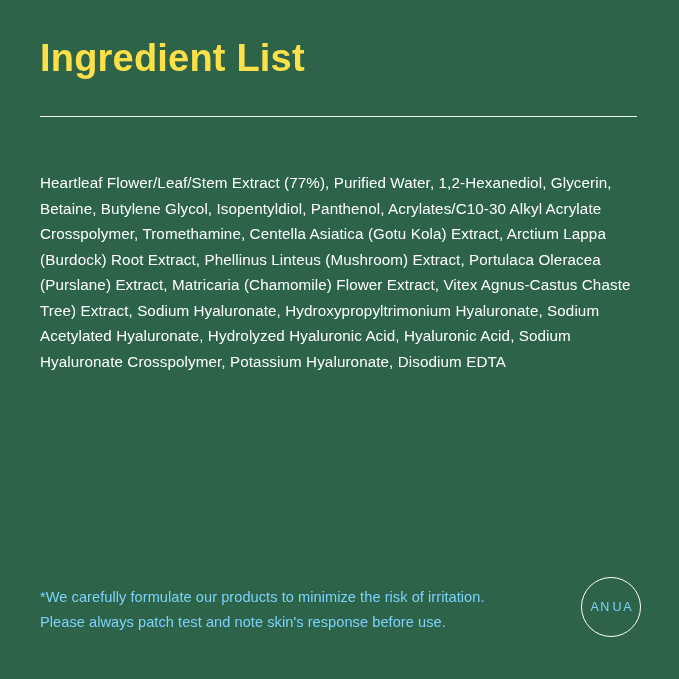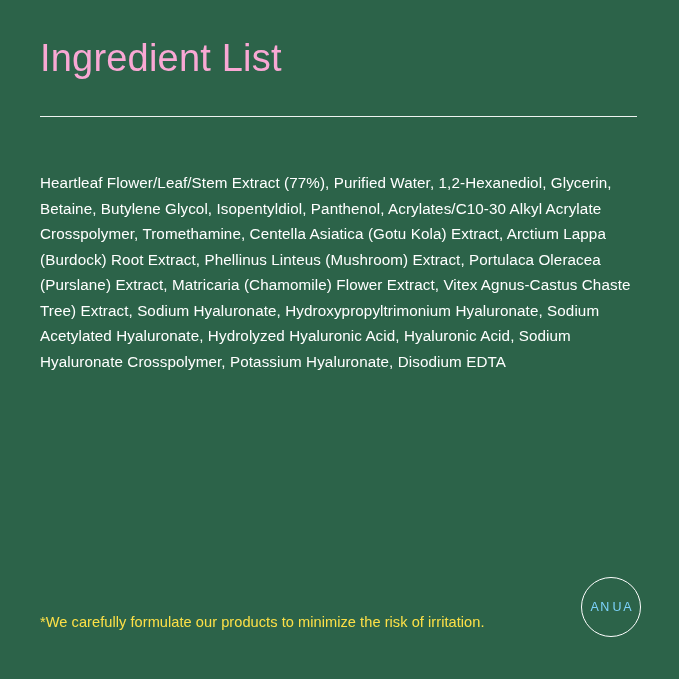--- a/index.html
+++ b/index.html
@@ -17,22 +17,22 @@
     background: #2c6349;
     box-sizing: border-box;
     overflow: hidden;
   }
   .title {
     position: absolute;
     left: 40px;
     top: 36px;
     font-size: 38px;
     line-height: 1.2;
-    font-weight: 400;
-    color: #f9a8d4;
+    font-weight: 700;
+    color: #fde047;
     letter-spacing: 0.2px;
   }
   .divider {
     position: absolute;
     left: 40px;
     top: 116px;
     width: 597px;
     height: 1px;
     background: #ffffff;
     opacity: 0.92;
@@ -48,21 +48,21 @@
     letter-spacing: 0.1px;
     text-align: left;
   }
   .footnote {
     position: absolute;
     left: 40px;
     bottom: 44px;
     width: 540px;
     font-size: 14.6px;
     line-height: 25px;
-    color: #fde047;
+    color: #7dd3fc;
     letter-spacing: 0.05px;
   }
   .footnote div {
     white-space: nowrap;
   }
   .logo {
     position: absolute;
     right: 38px;
     bottom: 42px;
     width: 58px;
@@ -95,20 +95,21 @@
 <div class="card">
 
   <div class="title">Ingredient List</div>
 
   <div class="divider"></div>
 
   <div class="ingredients">Heartleaf Flower/Leaf/Stem Extract (77%), Purified Water, 1,2-Hexanediol, Glycerin, Betaine, Butylene Glycol, Isopentyldiol, Panthenol, Acrylates/C10-30 Alkyl Acrylate Crosspolymer, Tromethamine, Centella Asiatica (Gotu Kola) Extract, Arctium Lappa (Burdock) Root Extract, Phellinus Linteus (Mushroom) Extract, Portulaca Oleracea (Purslane) Extract, Matricaria (Chamomile) Flower Extract, Vitex Agnus-Castus Chaste Tree) Extract, Sodium Hyaluronate, Hydroxypropyltrimonium Hyaluronate, Sodium Acetylated Hyaluronate, Hydrolyzed Hyaluronic Acid, Hyaluronic Acid, Sodium Hyaluronate Crosspolymer, Potassium Hyaluronate, Disodium EDTA</div>
 
   <div class="footnote">
     <div>*We carefully formulate our products to minimize the risk of irritation.</div>
+    <div>Please always patch test and note skin's response before use.</div>
   </div>
 
   <div class="logo">
     <span class="line1">AN</span>
     <span class="line2">UA</span>
   </div>
 
 </div>
 
 </body></html>

